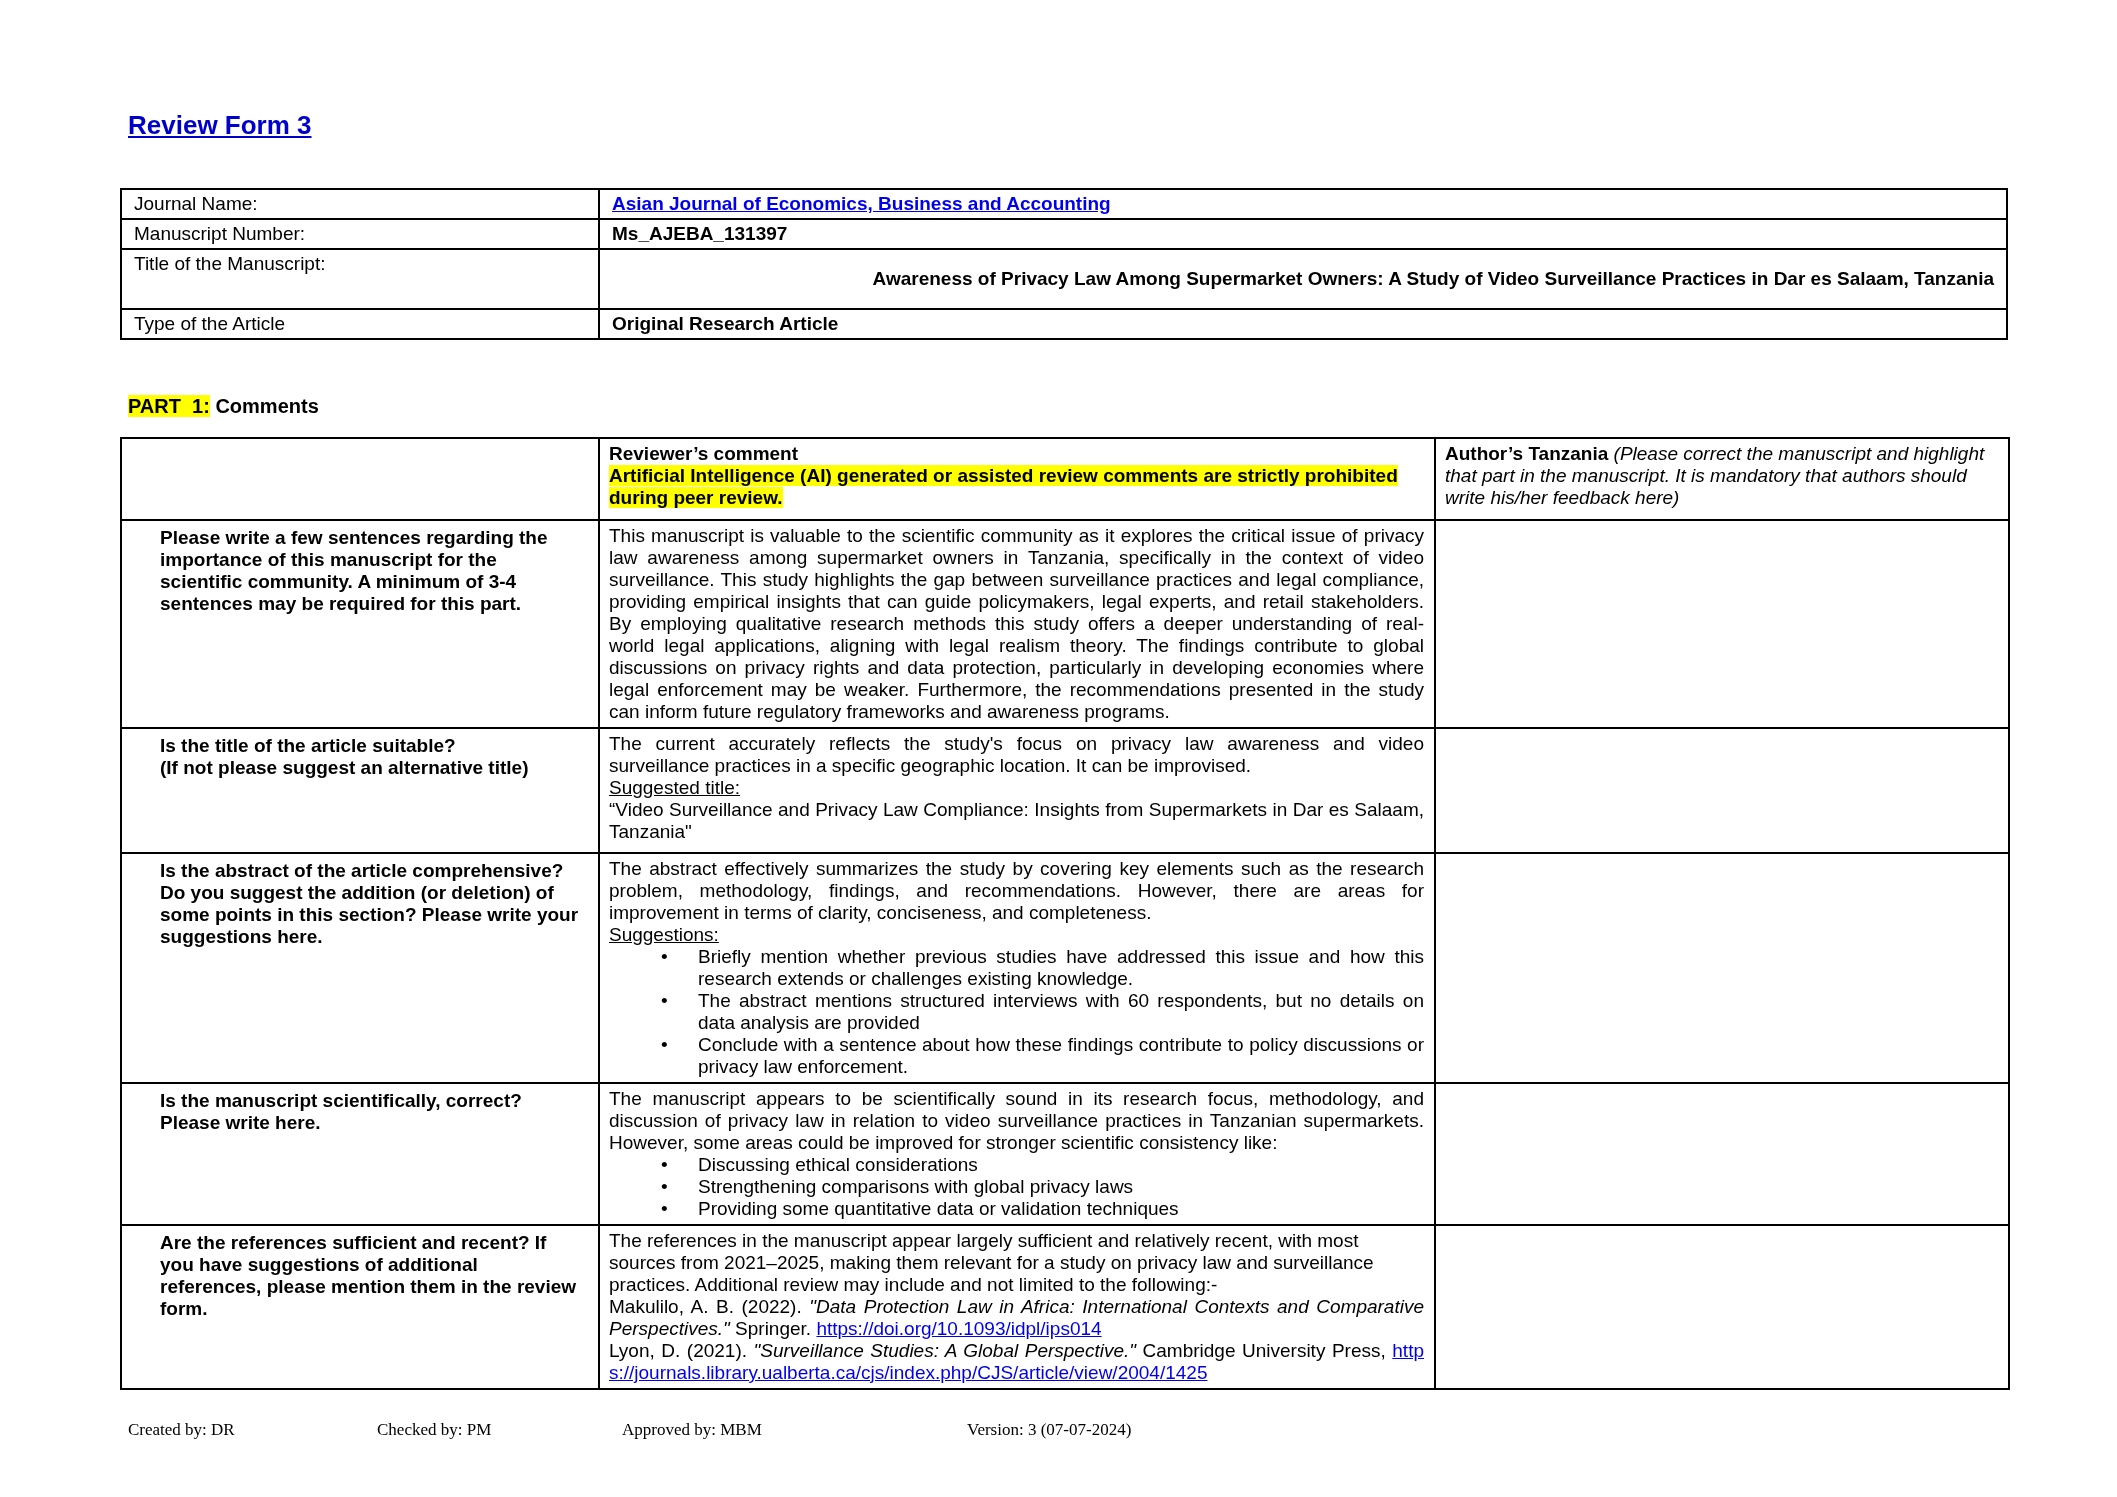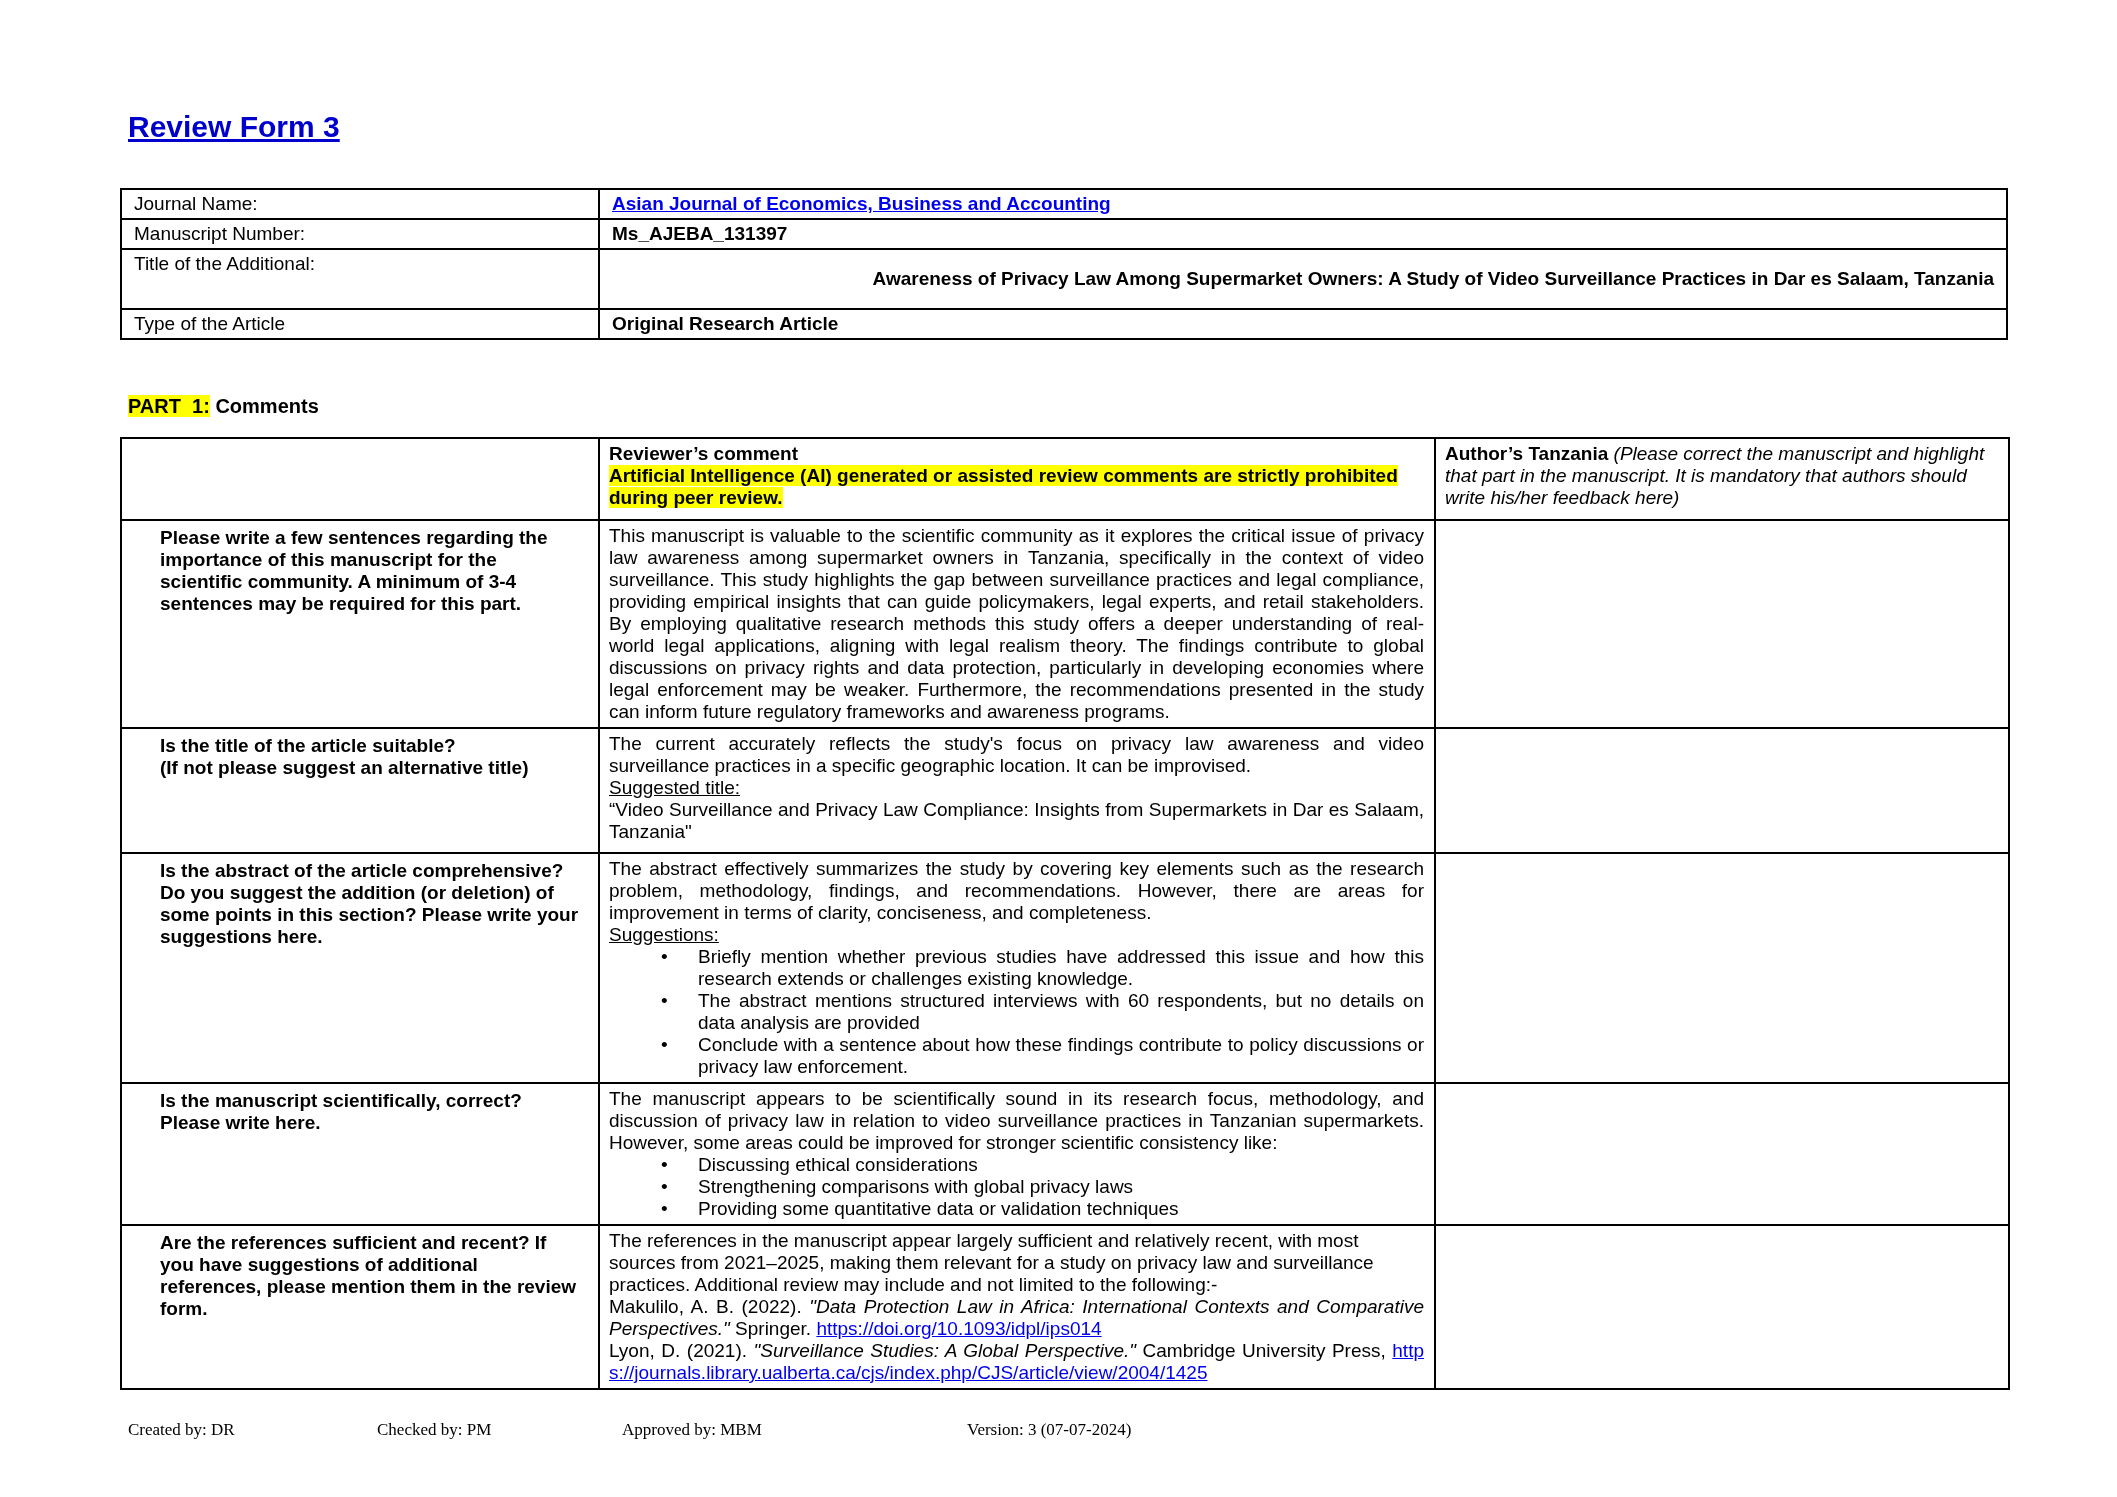--- a/index.html
+++ b/index.html
@@ -1,21 +1,21 @@
 <!DOCTYPE html>
 <html><head>
 <meta charset="utf-8">
 <style>
   html,body { margin:0; padding:0; background:#ffffff; }
   body { width:2117px; height:1497px; font-family:"Liberation Sans", sans-serif; color:#000; }
   .doc { position:relative; width:2117px; height:1497px; background:#fff; overflow:hidden; }
 
   .page-title {
     position:absolute; left:128px; top:110px; margin:0;
-    font-size:30px; font-weight:bold; color:#0000CD;
+    font-size:26px; font-weight:bold; color:#0000CD;
     text-decoration:underline;
   }
 
   table { border-collapse:collapse; table-layout:fixed; }
   td { border:2px solid #000; vertical-align:top; font-size:19px; line-height:22px; }
 
   
   .info-table { position:absolute; left:120px; top:188px; width:1888px; }
   .info-table td { padding:3px 12px; }
   .info-table .lbl { }
@@ -64,21 +64,21 @@
     <tbody>
         <tr style="height:29px">
       <td class="lbl">Journal Name:</td>
       <td><a class="link bold">Asian Journal of Economics, Business and Accounting</a></td>
     </tr>
     <tr style="height:27px">
       <td class="lbl">Manuscript Number:</td>
       <td class="val">Ms_AJEBA_131397</td>
     </tr>
     <tr style="height:60px">
-      <td class="lbl">Title of the Additional:</td>
+      <td class="lbl">Title of the Manuscript:</td>
       <td class="val vmid">Awareness of Privacy Law Among Supermarket Owners: A Study of Video Surveillance Practices in Dar es Salaam, Tanzania</td>
     </tr>
     <tr style="height:16px">
       <td class="lbl">Type of the Article</td>
       <td class="val">Original Research Article</td>
     </tr>
   </tbody>
     </table>
 
   <div class="part-heading"><span class="hl">PART  1:</span><span> Comments</span></div>

